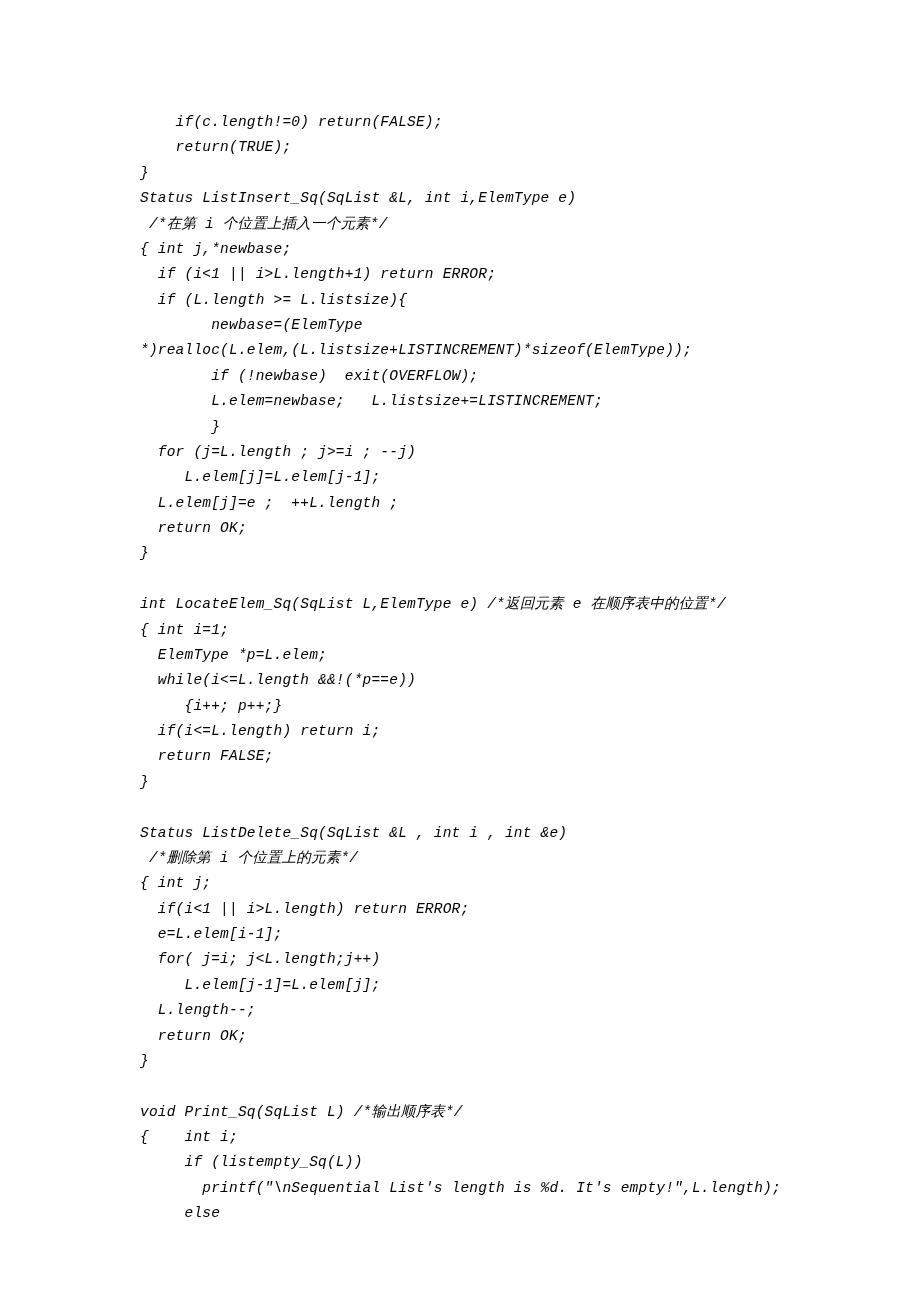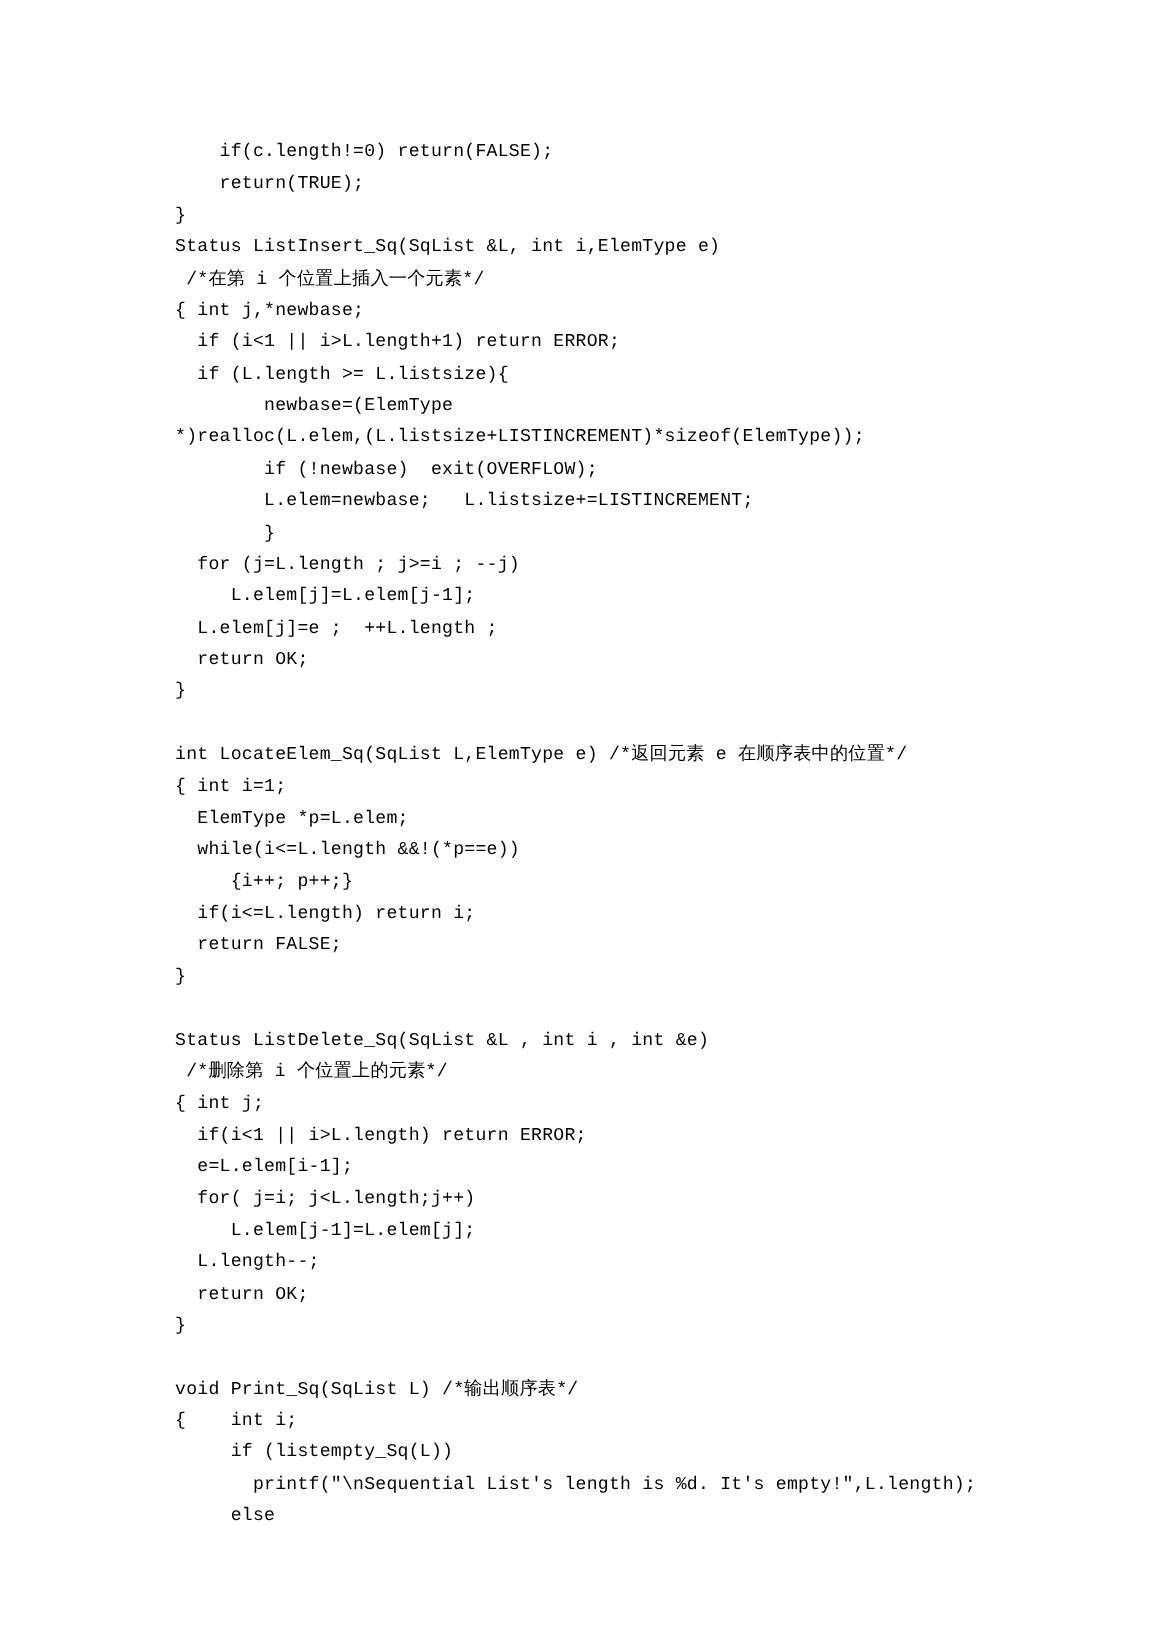--- a/index.html
+++ b/index.html
@@ -10,20 +10,21 @@
     font-size: 14.5px;
     line-height: 1.75;
     color: #000000;
   }
   .page {
     width: 920px;
     min-height: 1302px;
     box-sizing: border-box;
     padding: 110px 140px 60px 140px;
     background: #ffffff;
+    font-style: italic;
   }
   .code-block {
     white-space: pre;
     font-family: "SimSun", "NSimSun", "Courier New", monospace;
     letter-spacing: 0.2px;
   }
 </style>
 </head>
 <body>
 

